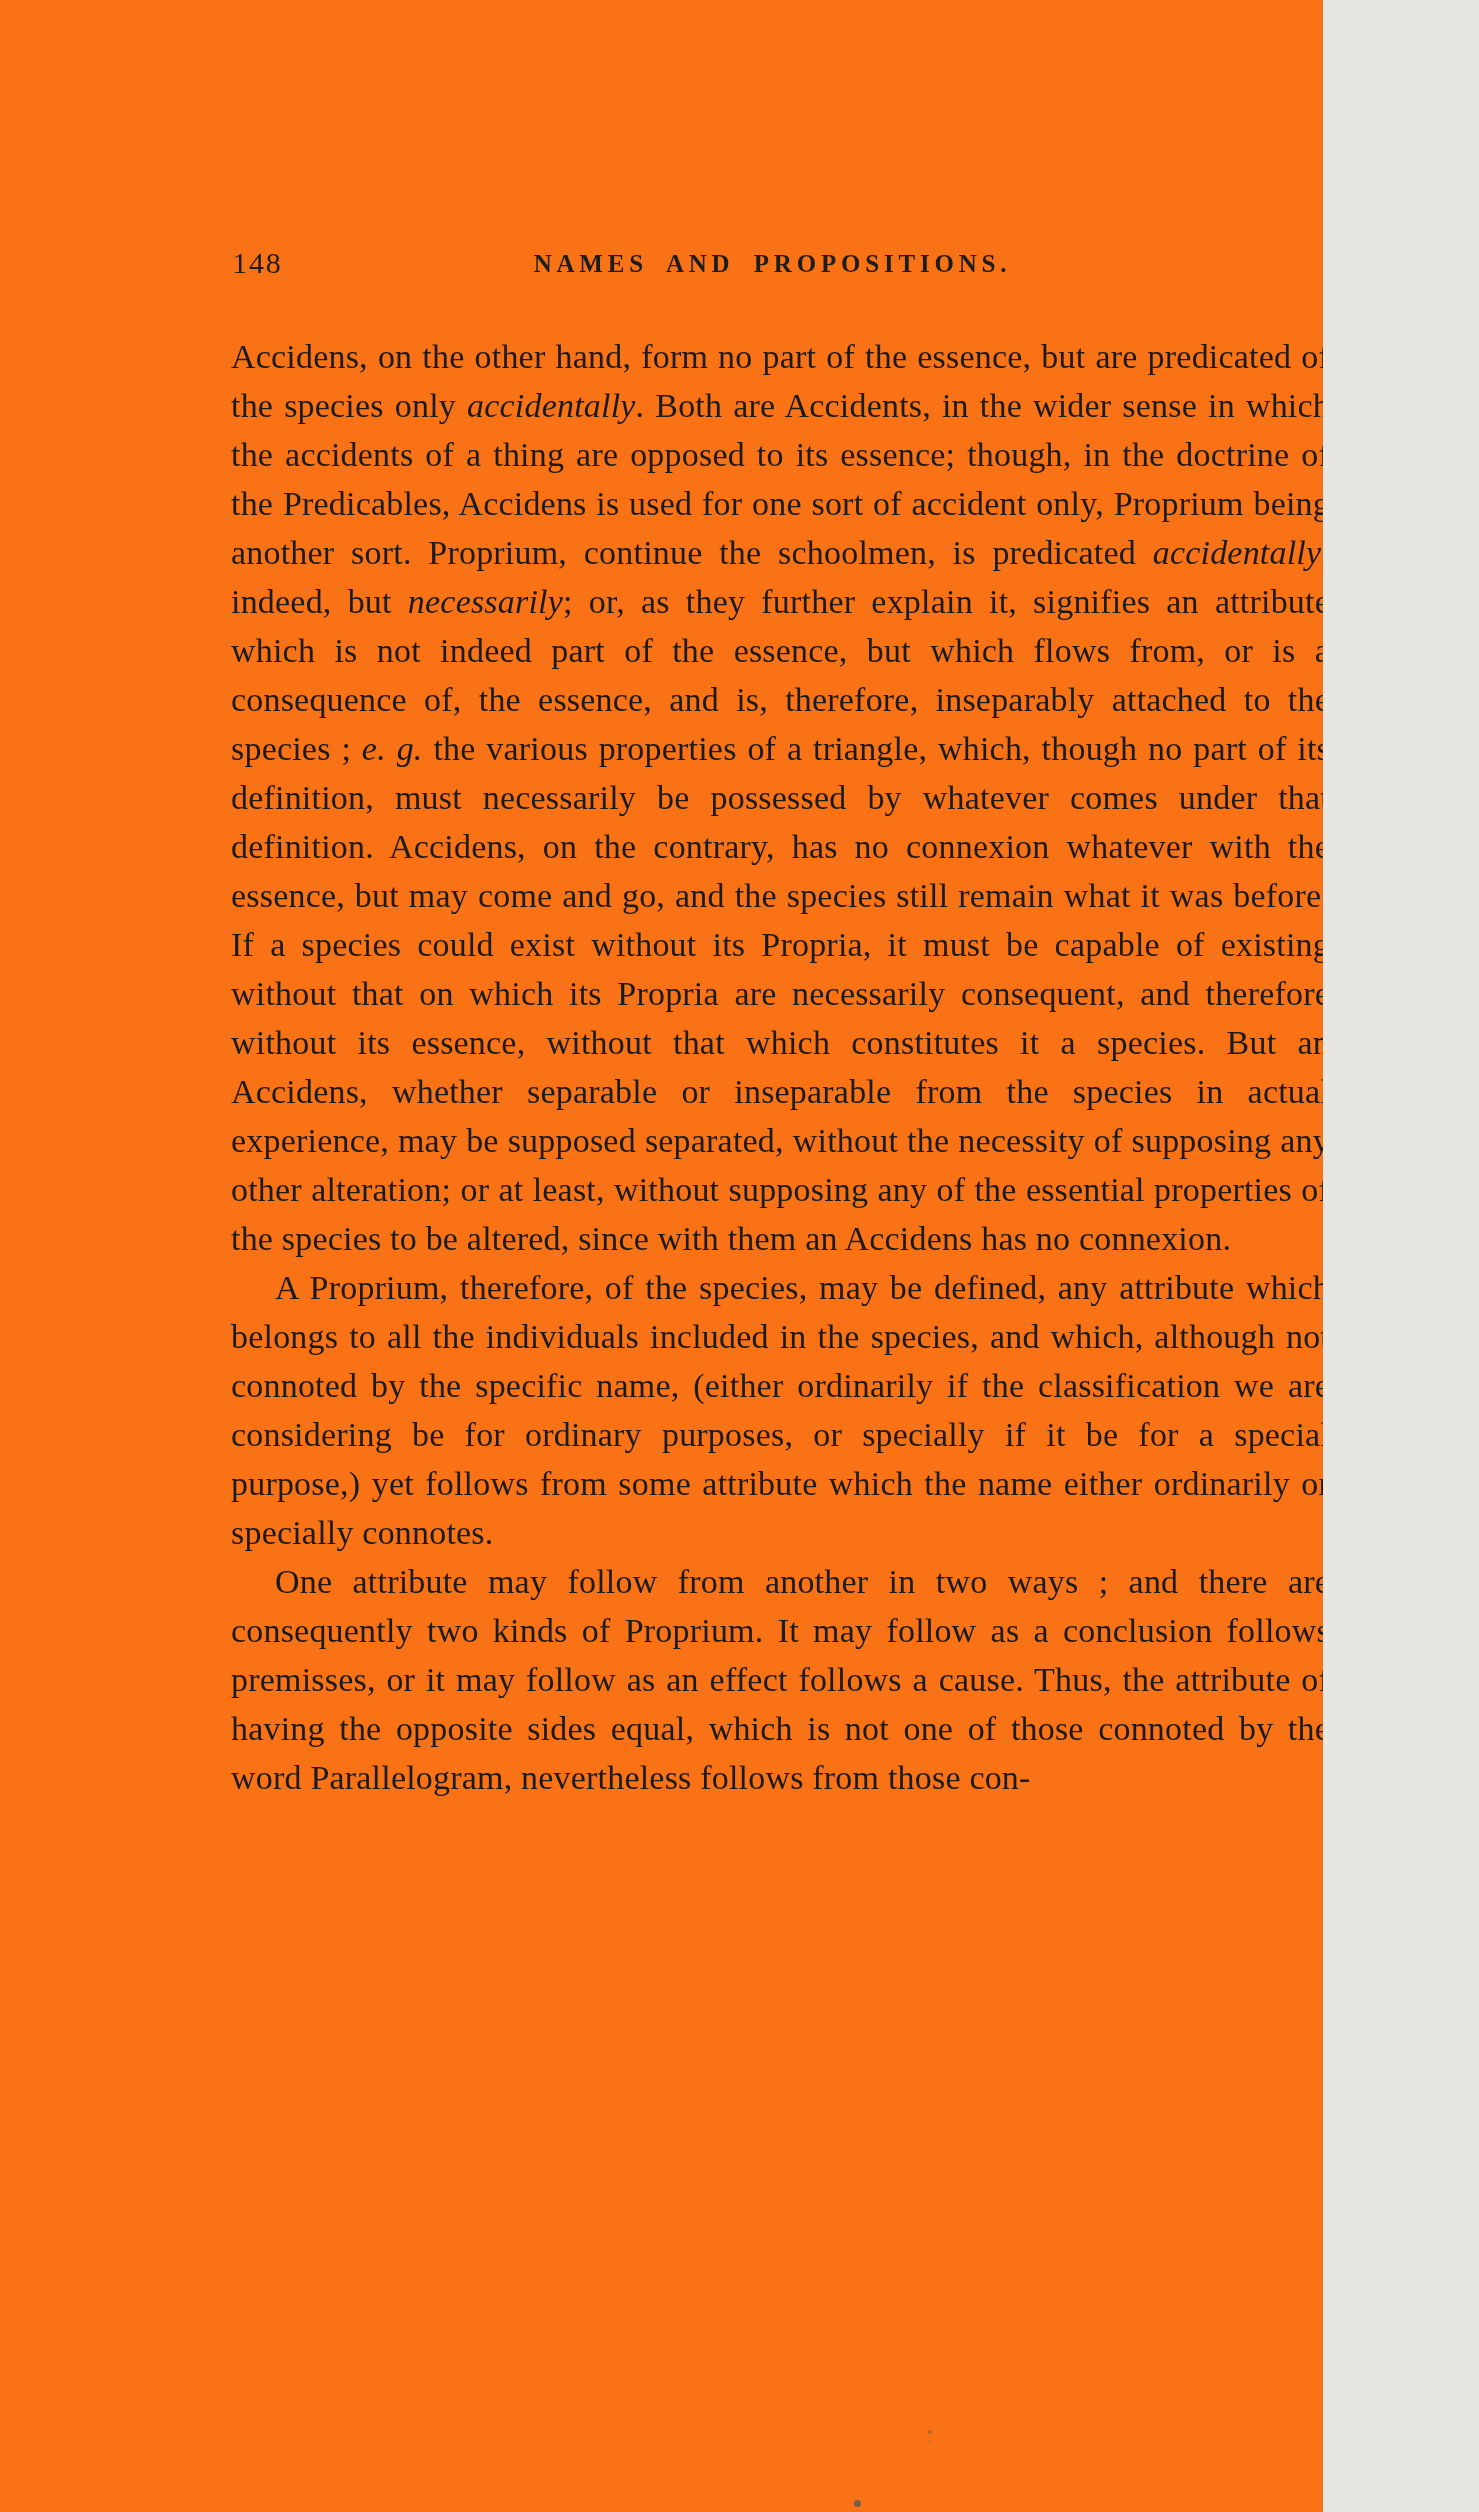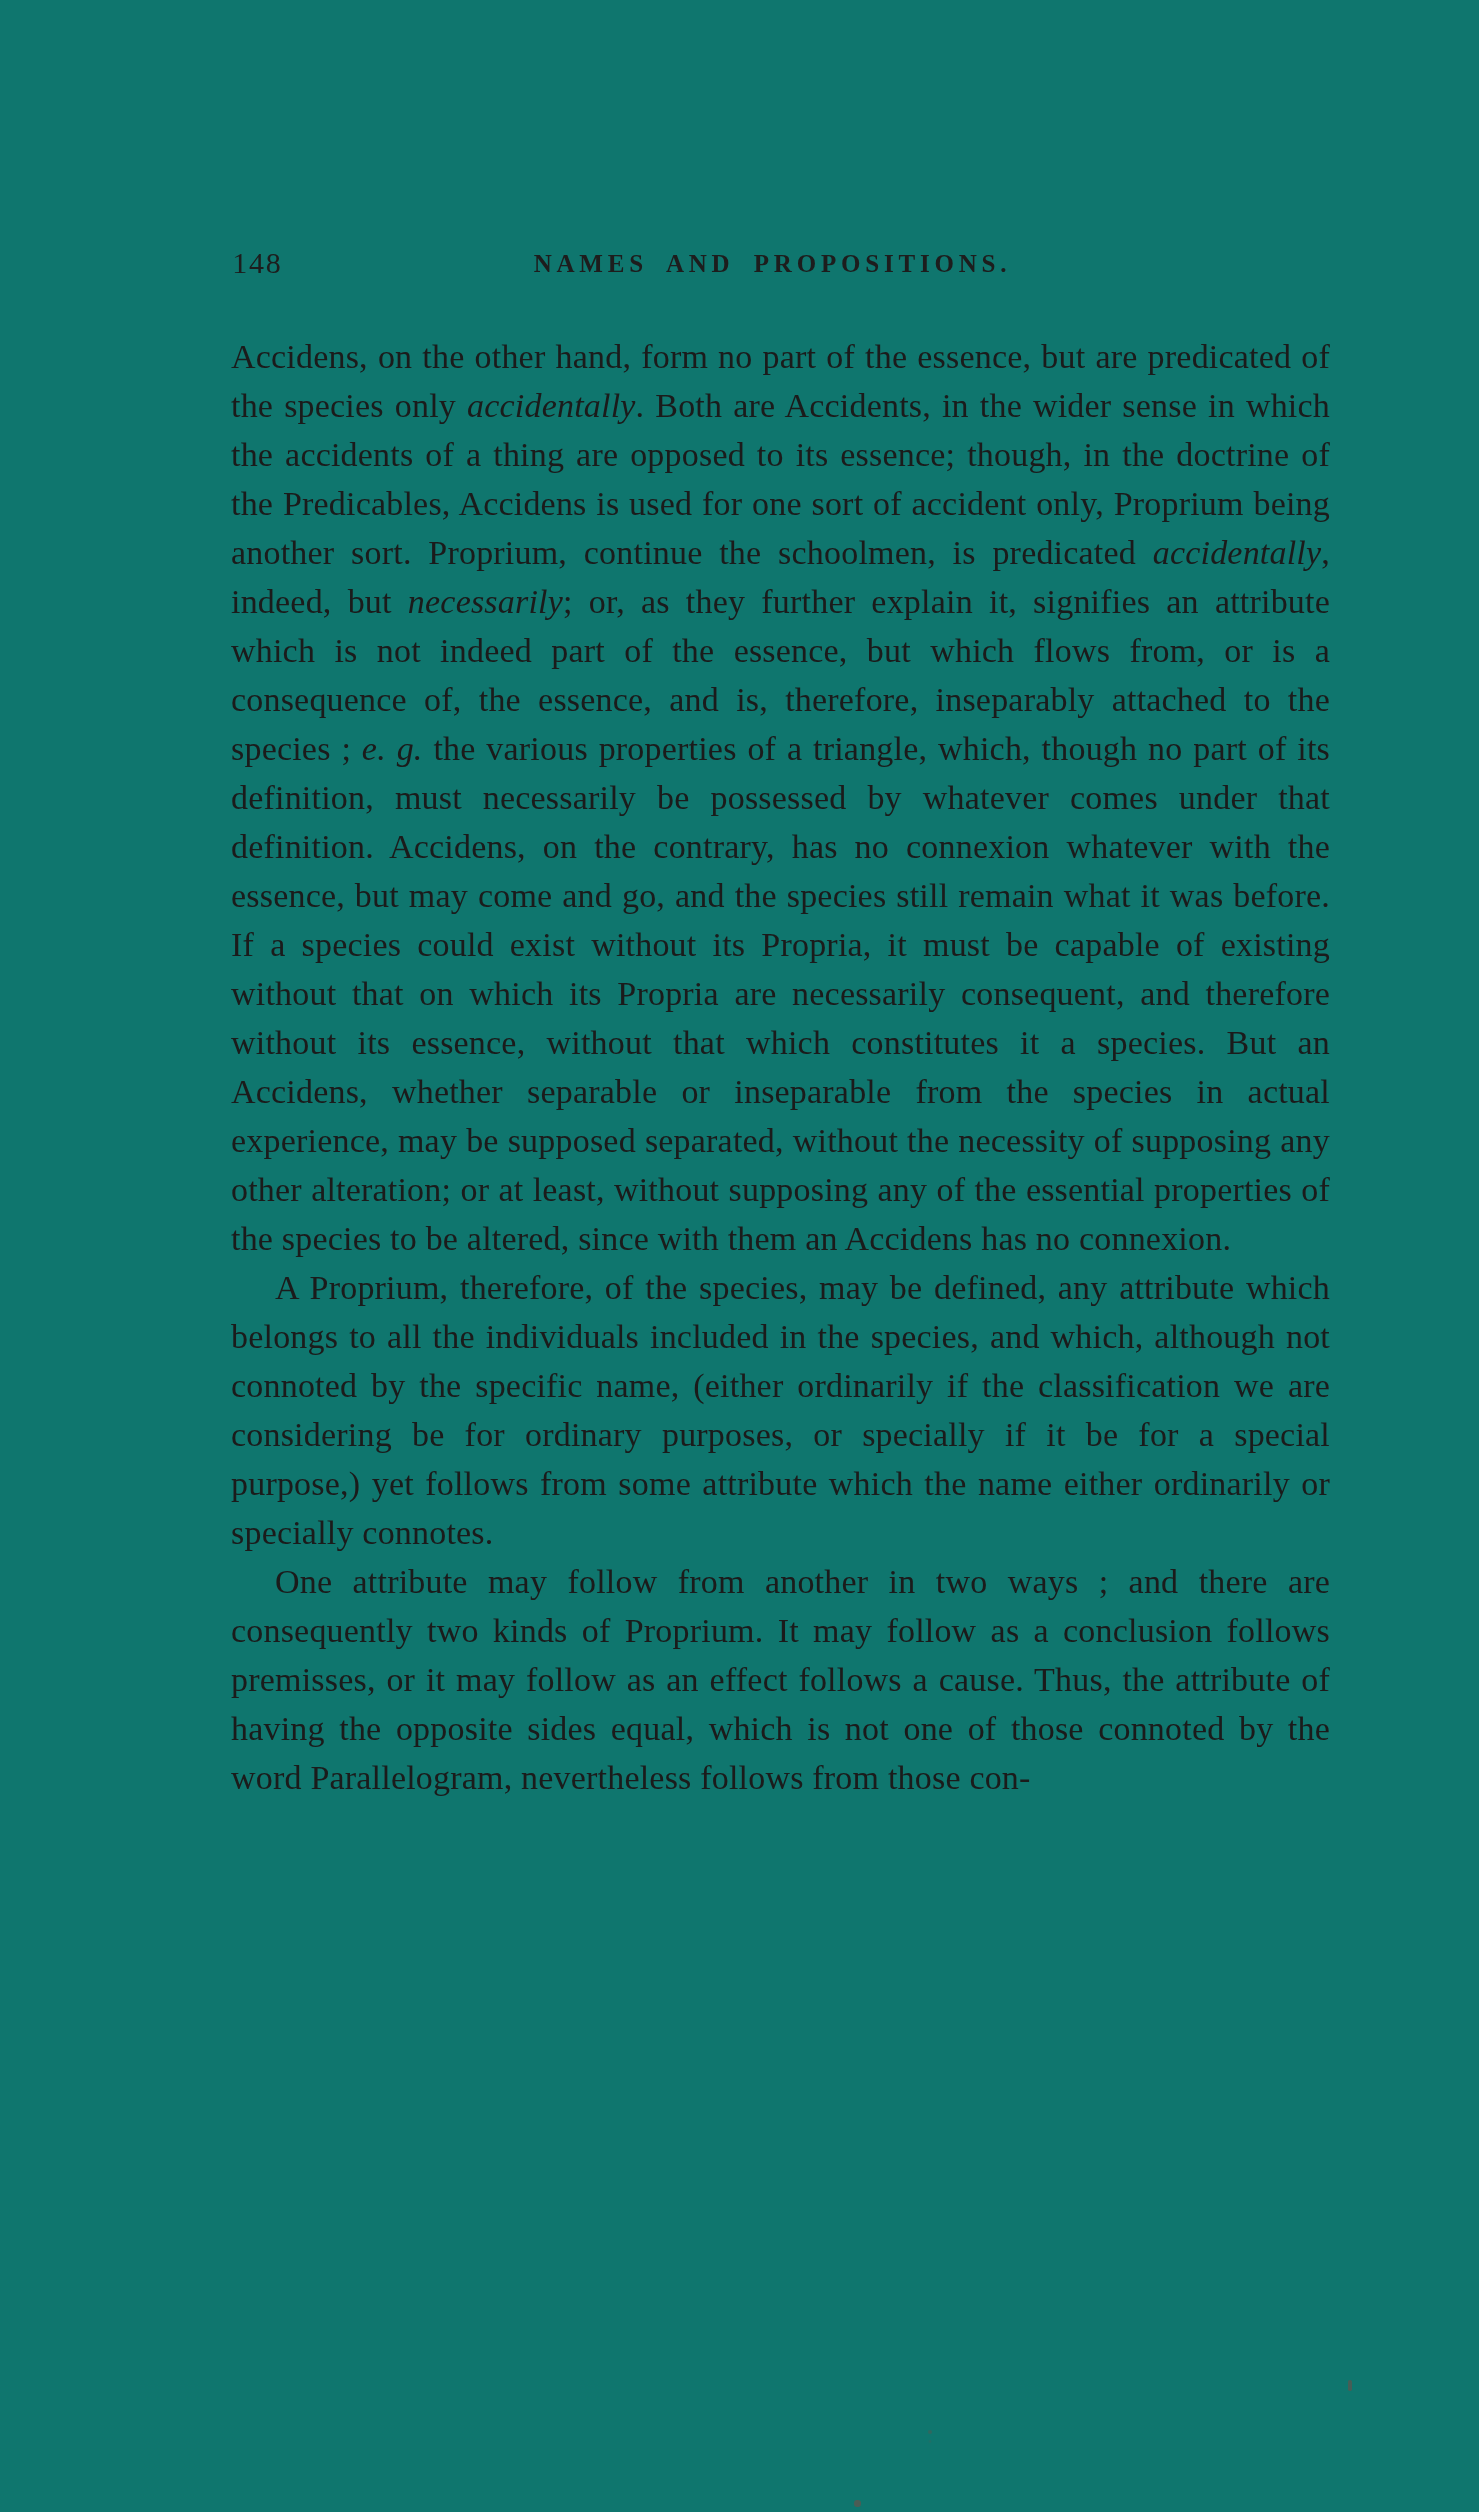--- a/index.html
+++ b/index.html
@@ -6,23 +6,23 @@
   html, body {
     margin: 0;
     padding: 0;
   }
   body {
     background: #e8e6e0;
     font-family: "Liberation Serif", "DejaVu Serif", serif;
   }
   .scan-page {
     position: relative;
-    width: 1479px;
+    width: 1323px;
     height: 2512px;
-    background: #0f766e;
+    background: #f97316;
     box-sizing: border-box;
     overflow: hidden;
     color: #1c1c1c;
   }
   .content {
     position: absolute;
     left: 231px;
     top: 246px;
     width: 1099px;
   }

